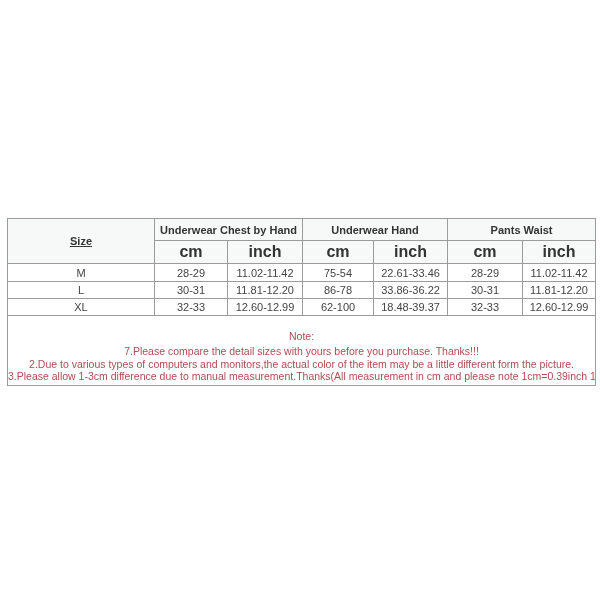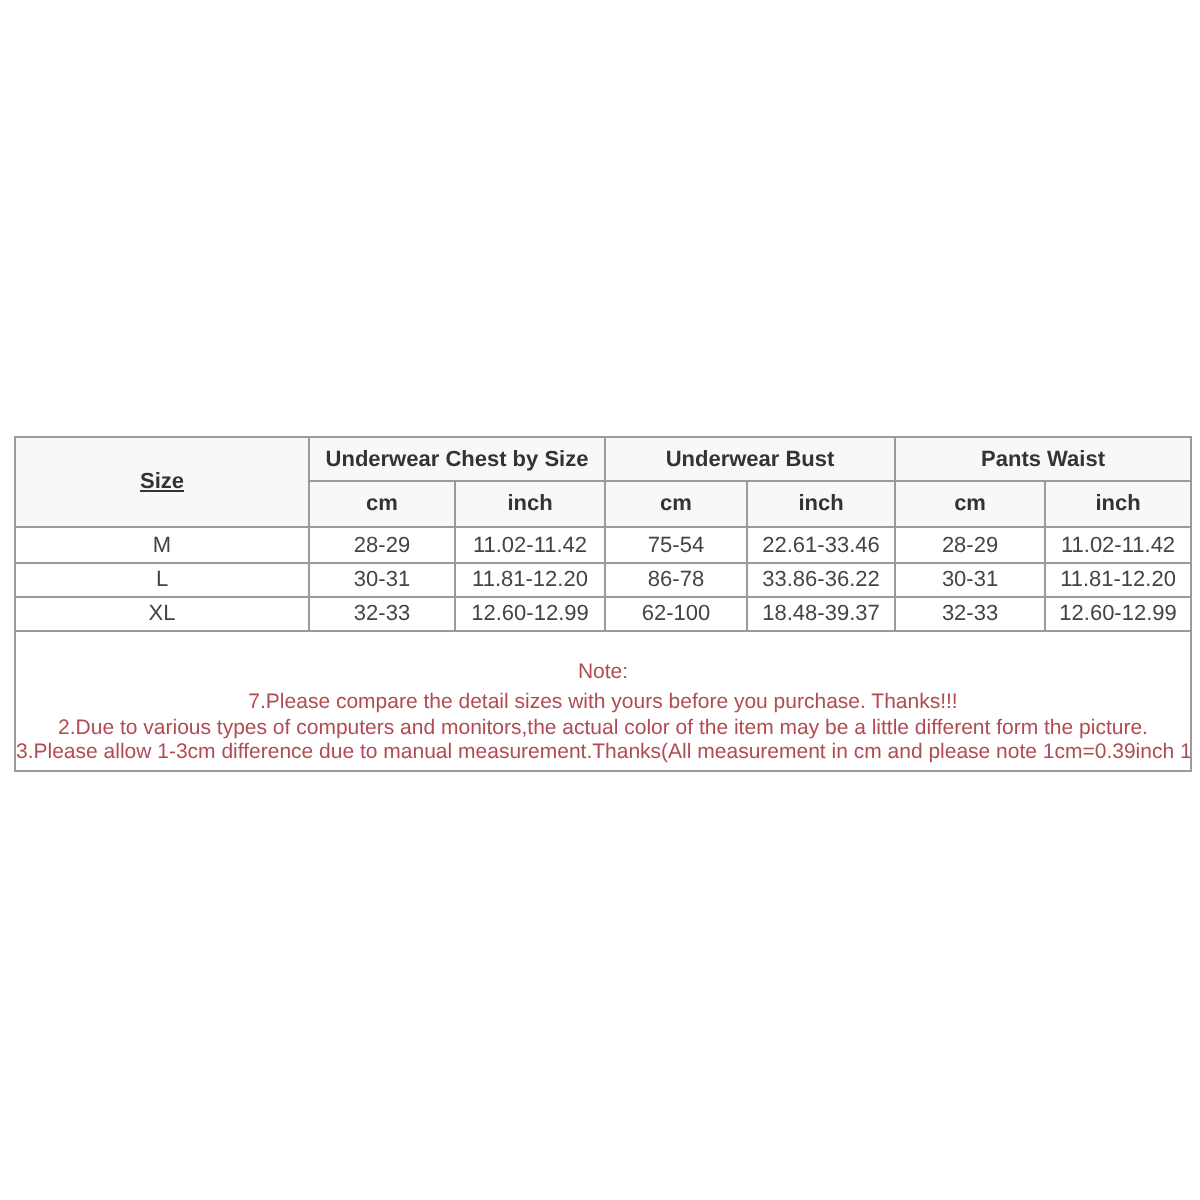--- a/index.html
+++ b/index.html
@@ -47,21 +47,21 @@
     color: #333333;
     background: #f7f8f8;
     font-size: 11px;
     text-decoration: underline;
   }
   th.unit-head {
     height: 22px;
     font-weight: bold;
     color: #333333;
     background: #f7f8f8;
-    font-size: 11px;
+    font-size: 16px;
   }
   tr.data-row-first td { height: 17px; }
   tr.data-row td { height: 16px; }
   td.size-cell { color: #444444; }
   td.note-cell {
     height: 69px;
     vertical-align: top;
     text-align: center;
     background: #ffffff;
     margin-left: 14px;
@@ -84,22 +84,22 @@
       <col style="width:73px">
       <col style="width:75px">
       <col style="width:71px">
       <col style="width:74px">
       <col style="width:75px">
       <col style="width:73px">
     </colgroup>
     <tbody>
       <tr>
         <th class="size-head" rowspan="2">Size</th>
-        <th class="group-head" colspan="2">Underwear Chest by Size</th>
-        <th class="group-head" colspan="2">Underwear Bust</th>
+        <th class="group-head" colspan="2">Underwear Chest by Hand</th>
+        <th class="group-head" colspan="2">Underwear Hand</th>
         <th class="group-head" colspan="2">Pants Waist</th>
       </tr>
       <tr>
         <th class="unit-head">cm</th>
         <th class="unit-head">inch</th>
         <th class="unit-head">cm</th>
         <th class="unit-head">inch</th>
         <th class="unit-head">cm</th>
         <th class="unit-head">inch</th>
       </tr>

